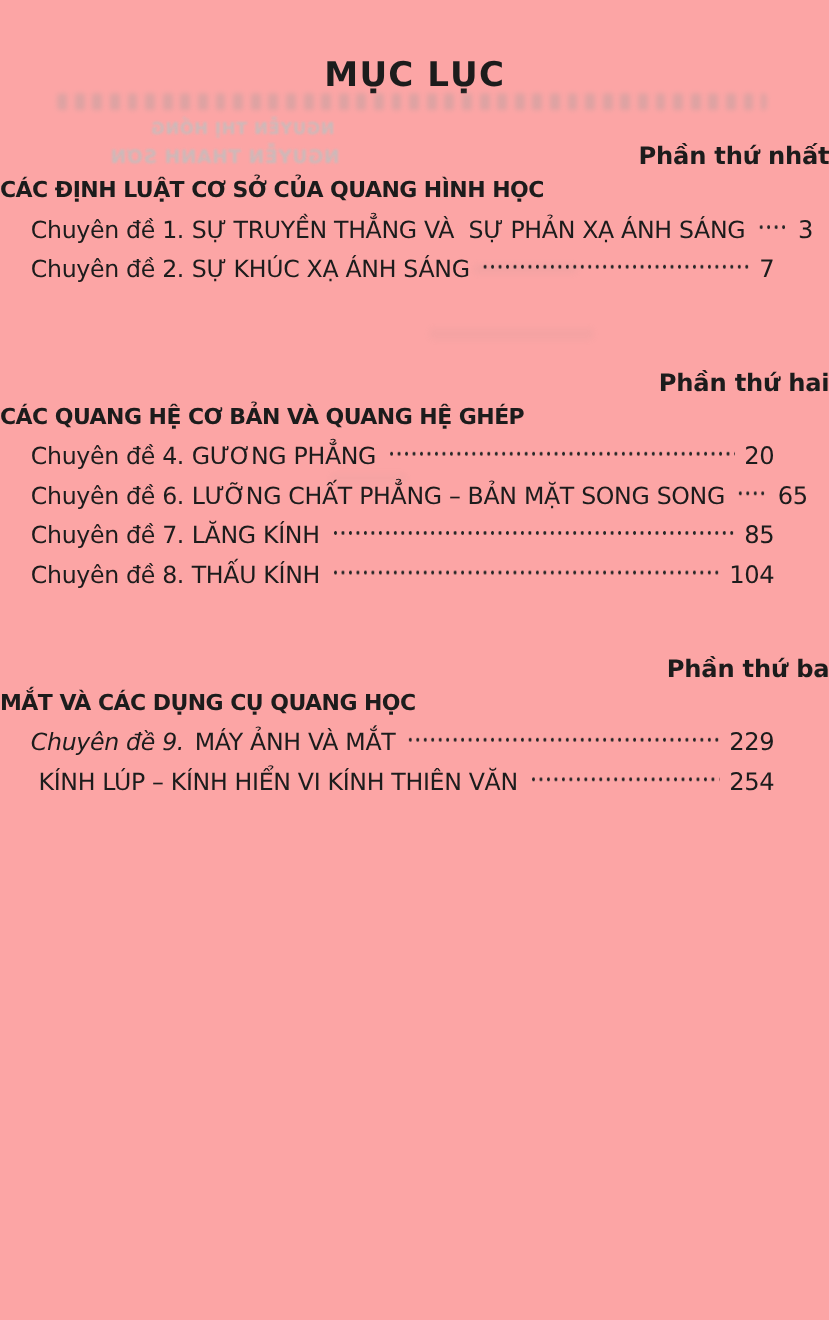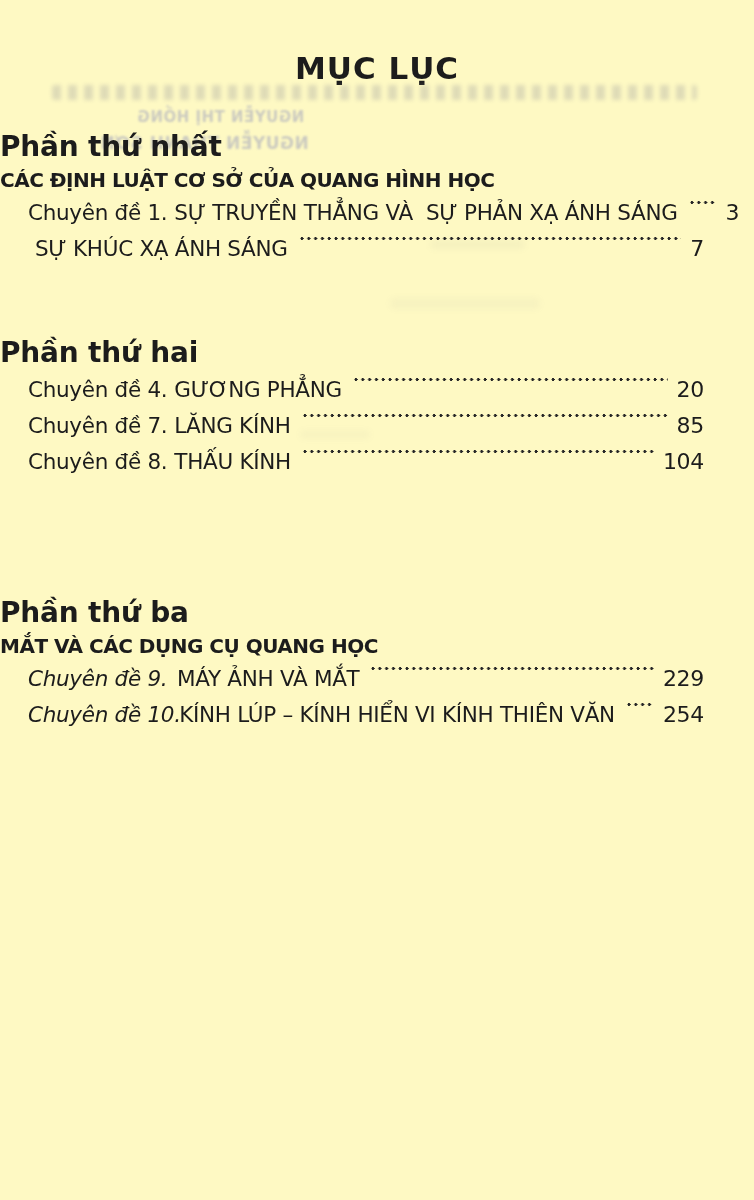--- a/index.html
+++ b/index.html
@@ -4,21 +4,21 @@
 <style>
   html, body {
     margin: 0;
     padding: 0;
     background: #ffffff;
   }
   .page {
     position: relative;
     width: 754px;
     height: 1200px;
-    background: #fef9c3;
+    background: #fca5a5;
     font-family: "DejaVu Sans", "Liberation Sans", sans-serif;
     color: #1c1c1c;
     overflow: hidden;
   }
   .doc-title {
     position: absolute;
     top: 50px;
     left: 0;
     right: 0;
     text-align: center;
@@ -58,39 +58,39 @@
   }
   .smudge.s1 { left: 430px; top: 240px; width: 95px; height: 9px; opacity: 0.07; }
   .smudge.s2 { left: 390px; top: 298px; width: 150px; height: 11px; opacity: 0.06; }
   .smudge.s3 { left: 300px; top: 430px; width: 70px; height: 9px; opacity: 0.05; }
 
   .section { position: absolute; left: 0; right: 0; }
   .section.part1 { top: 130px; }
   .section.part2 { top: 336px; }
   .section.part3 { top: 596px; }
   .part-label {
-    text-align: left;
-    font-size: 28px;
+    text-align: right;
+    font-size: 22px;
     font-weight: 700;
     letter-spacing: -0.2px;
   }
   .part-title {
     font-size: 20px;
     font-weight: 700;
     margin-top: 5px;
     letter-spacing: -0.5px;
     white-space: nowrap;
   }
   .entries {
     margin-top: 7px;
     padding: 0 50px 0 28px;
   }
   .entry {
     display: flex;
-    align-items: flex-start;
+    align-items: center;
     height: 36px;
     font-size: 21.5px;
     letter-spacing: -0.3px;
     line-height: 27px;
   }
   .entry-prefix { white-space: pre; }
   .entry-title  { white-space: pre; margin-left: 7px; }
   .part3 .entry-prefix { min-width: 142px; font-style: italic; }
   .dotted-leader {
     flex: 1;
@@ -126,35 +126,43 @@
     <div class="part-label">Phần thứ nhất</div>
     <div class="part-title">CÁC ĐỊNH LUẬT CƠ SỞ CỦA QUANG HÌNH HỌC</div>
     <div class="entries">
       <div class="entry">
         <span class="entry-prefix">Chuyên đề 1.</span>
         <span class="entry-title">SỰ TRUYỀN THẲNG VÀ  SỰ PHẢN XẠ ÁNH SÁNG</span>
         <span class="dotted-leader"></span>
         <span class="entry-page">3</span>
       </div>
       <div class="entry">
+        <span class="entry-prefix">Chuyên đề 2.</span>
         <span class="entry-title">SỰ KHÚC XẠ ÁNH SÁNG</span>
         <span class="dotted-leader"></span>
         <span class="entry-page">7</span>
       </div>
     </div>
   </div>
 
   <div class="section part2">
     <div class="part-label">Phần thứ hai</div>
+    <div class="part-title">CÁC QUANG HỆ CƠ BẢN VÀ QUANG HỆ GHÉP</div>
     <div class="entries">
       <div class="entry">
         <span class="entry-prefix">Chuyên đề 4.</span>
         <span class="entry-title">GƯƠNG PHẲNG</span>
         <span class="dotted-leader"></span>
         <span class="entry-page">20</span>
+      </div>
+      <div class="entry">
+        <span class="entry-prefix">Chuyên đề 6.</span>
+        <span class="entry-title">LƯỠNG CHẤT PHẲNG – BẢN MẶT SONG SONG</span>
+        <span class="dotted-leader"></span>
+        <span class="entry-page">65</span>
       </div>
       <div class="entry">
         <span class="entry-prefix">Chuyên đề 7.</span>
         <span class="entry-title">LĂNG KÍNH</span>
         <span class="dotted-leader"></span>
         <span class="entry-page">85</span>
       </div>
       <div class="entry">
         <span class="entry-prefix">Chuyên đề 8.</span>
         <span class="entry-title">THẤU KÍNH</span>
@@ -168,21 +176,20 @@
     <div class="part-label">Phần thứ ba</div>
     <div class="part-title">MẮT VÀ CÁC DỤNG CỤ QUANG HỌC</div>
     <div class="entries">
       <div class="entry">
         <span class="entry-prefix">Chuyên đề 9.</span>
         <span class="entry-title">MÁY ẢNH VÀ MẮT</span>
         <span class="dotted-leader"></span>
         <span class="entry-page">229</span>
       </div>
       <div class="entry">
-        <span class="entry-prefix">Chuyên đề 10.</span>
         <span class="entry-title">KÍNH LÚP – KÍNH HIỂN VI KÍNH THIÊN VĂN</span>
         <span class="dotted-leader"></span>
         <span class="entry-page">254</span>
       </div>
     </div>
   </div>
 
 </div>
 
 </body></html>

